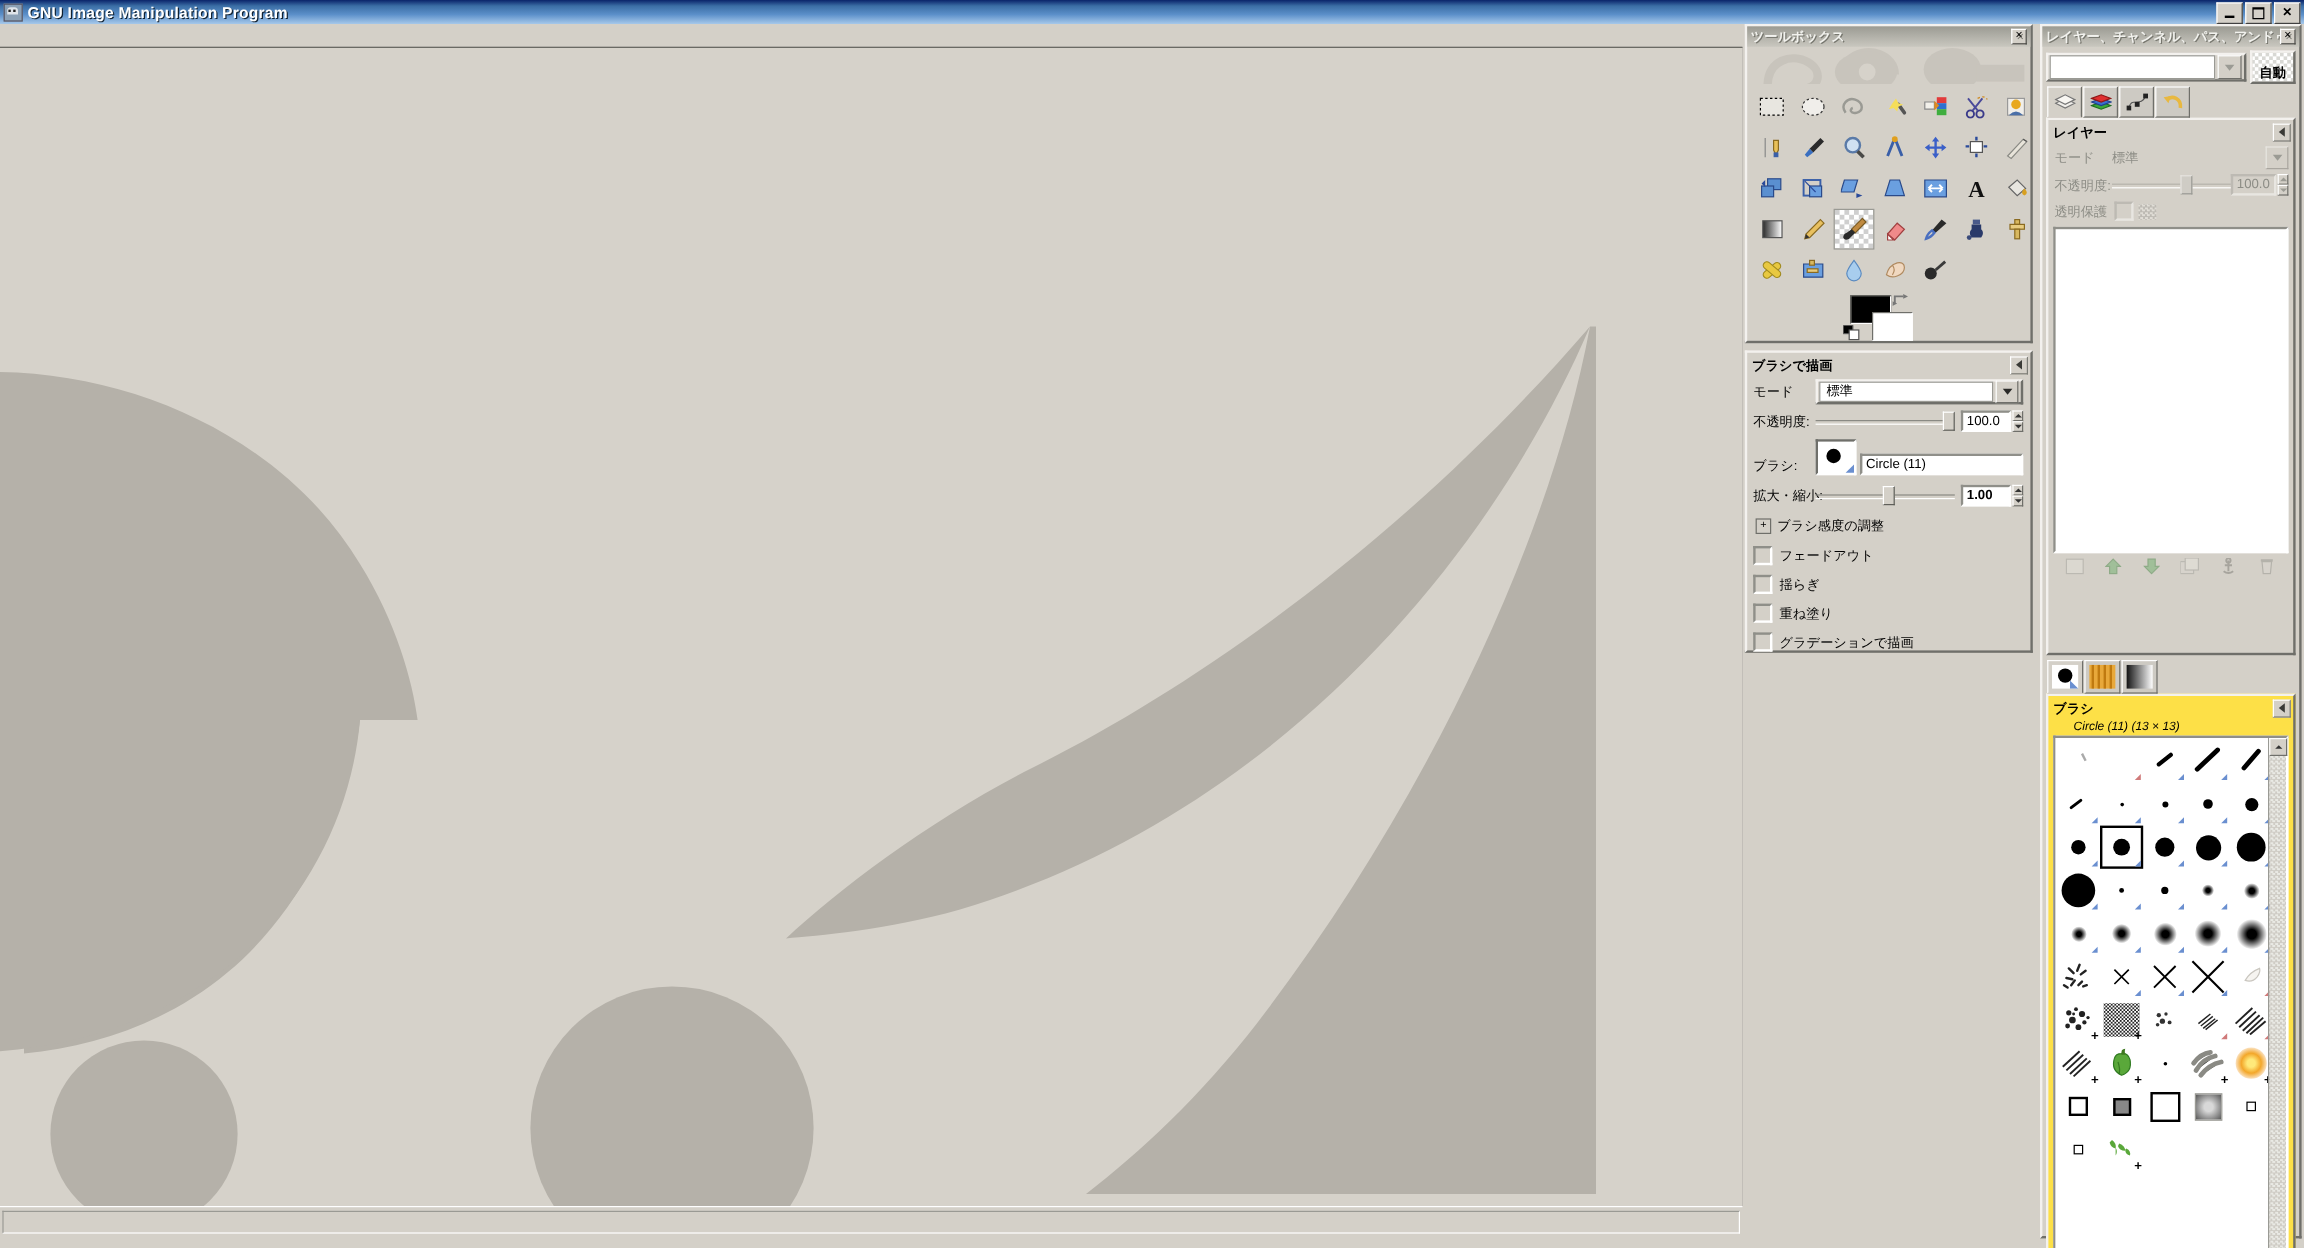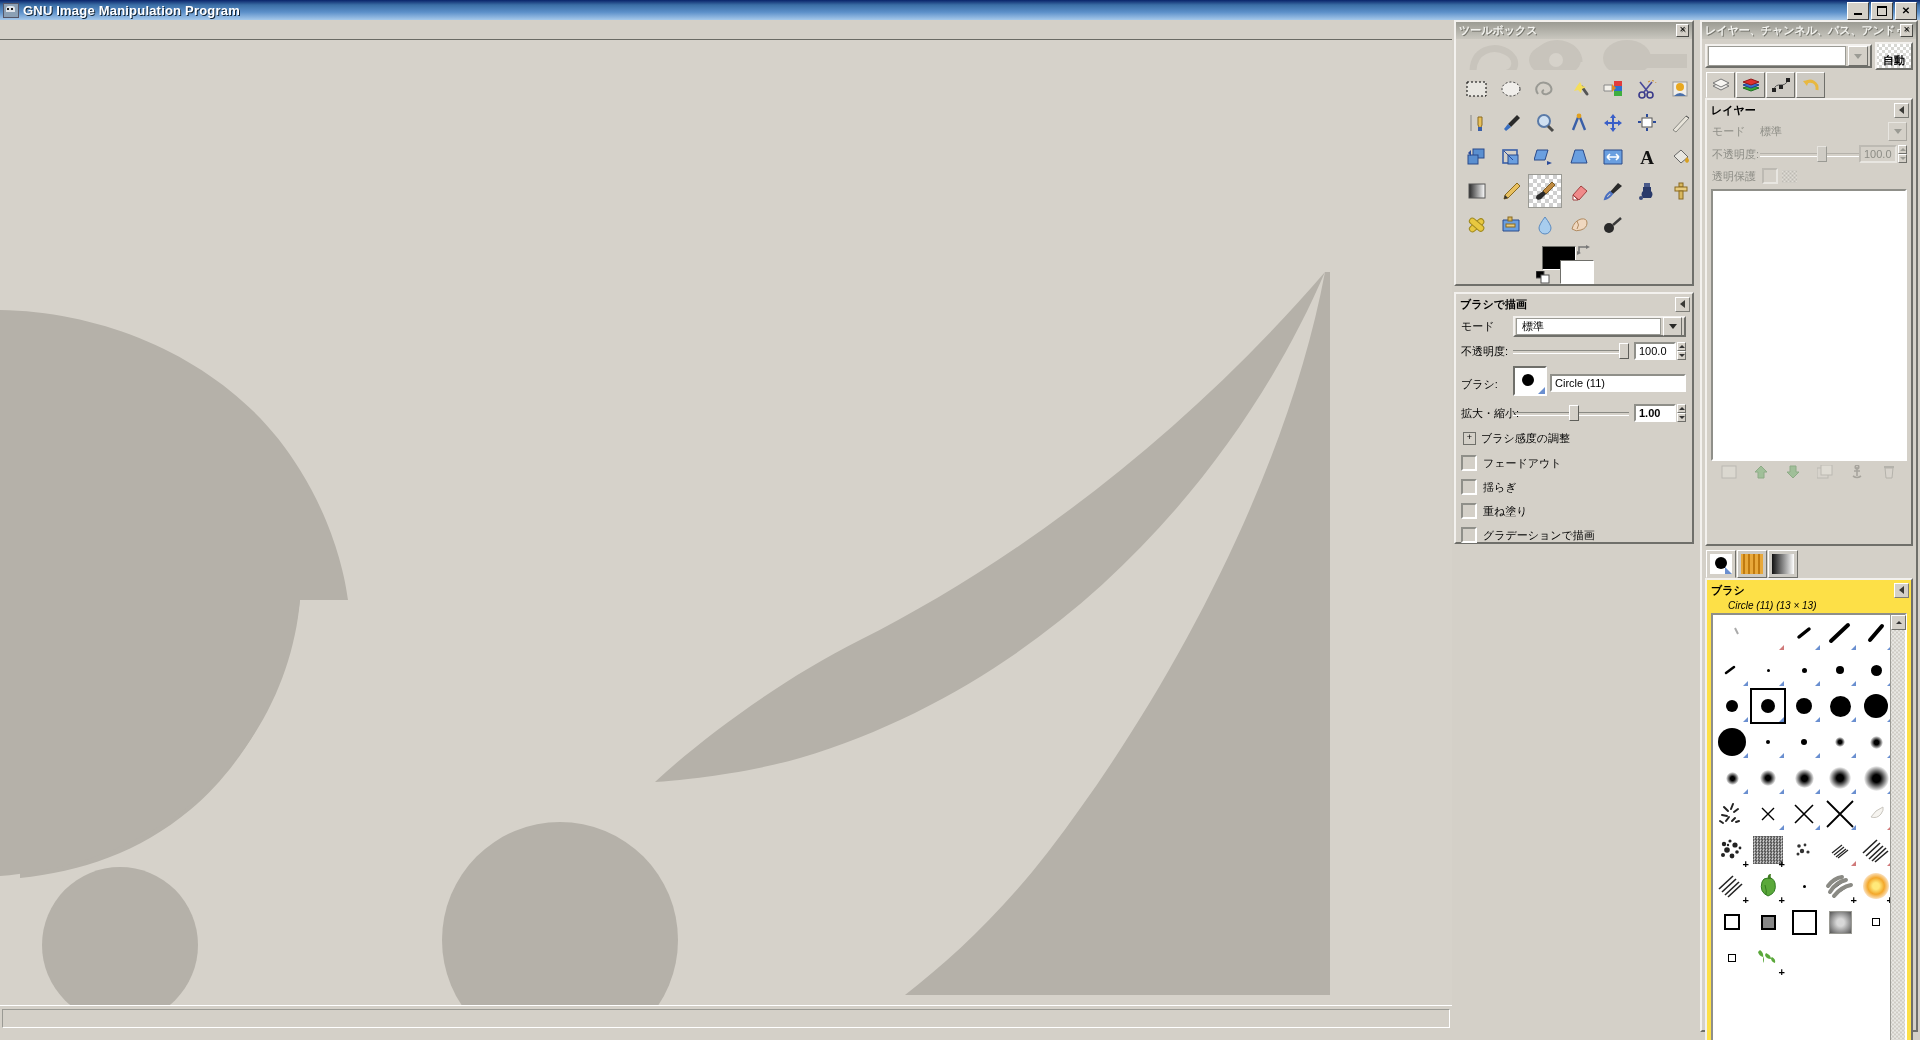--- a/index.html
+++ b/index.html
@@ -456,21 +456,21 @@
             <div>
               <i class="ux"></i>
             </div>
             <div>
               <i class="dx"></i>
             </div>
           </div>
       </div>
     </div>
 
-    <div class="row" style="padding:6px 6px 0 5px;align-items:center;">
+    <div class="row" style="padding:6px 6px 0 5px;align-items:flex-end;">
       <div class="lbl" style="width:52px;margin-top:7px;">ブラシ:</div>
       <div style="width:30px;height:26px;border:2px solid;border-color:#6f6f6a #fff #fff #6f6f6a;background:#fff;position:relative;">
         <div class="dot" style="position:absolute;left:7px;top:6px;width:12px;height:12px;"></div>
         <div style="position:absolute;right:0;bottom:0;width:0;height:0;border-left:7px solid transparent;border-bottom:7px solid #6a8fd0;"></div>
       </div>
       <div class="tfield" style="flex:1;margin-left:3px;margin-top:4px;">
         <span>Circle (11)</span>
       </div>
     </div>
 

